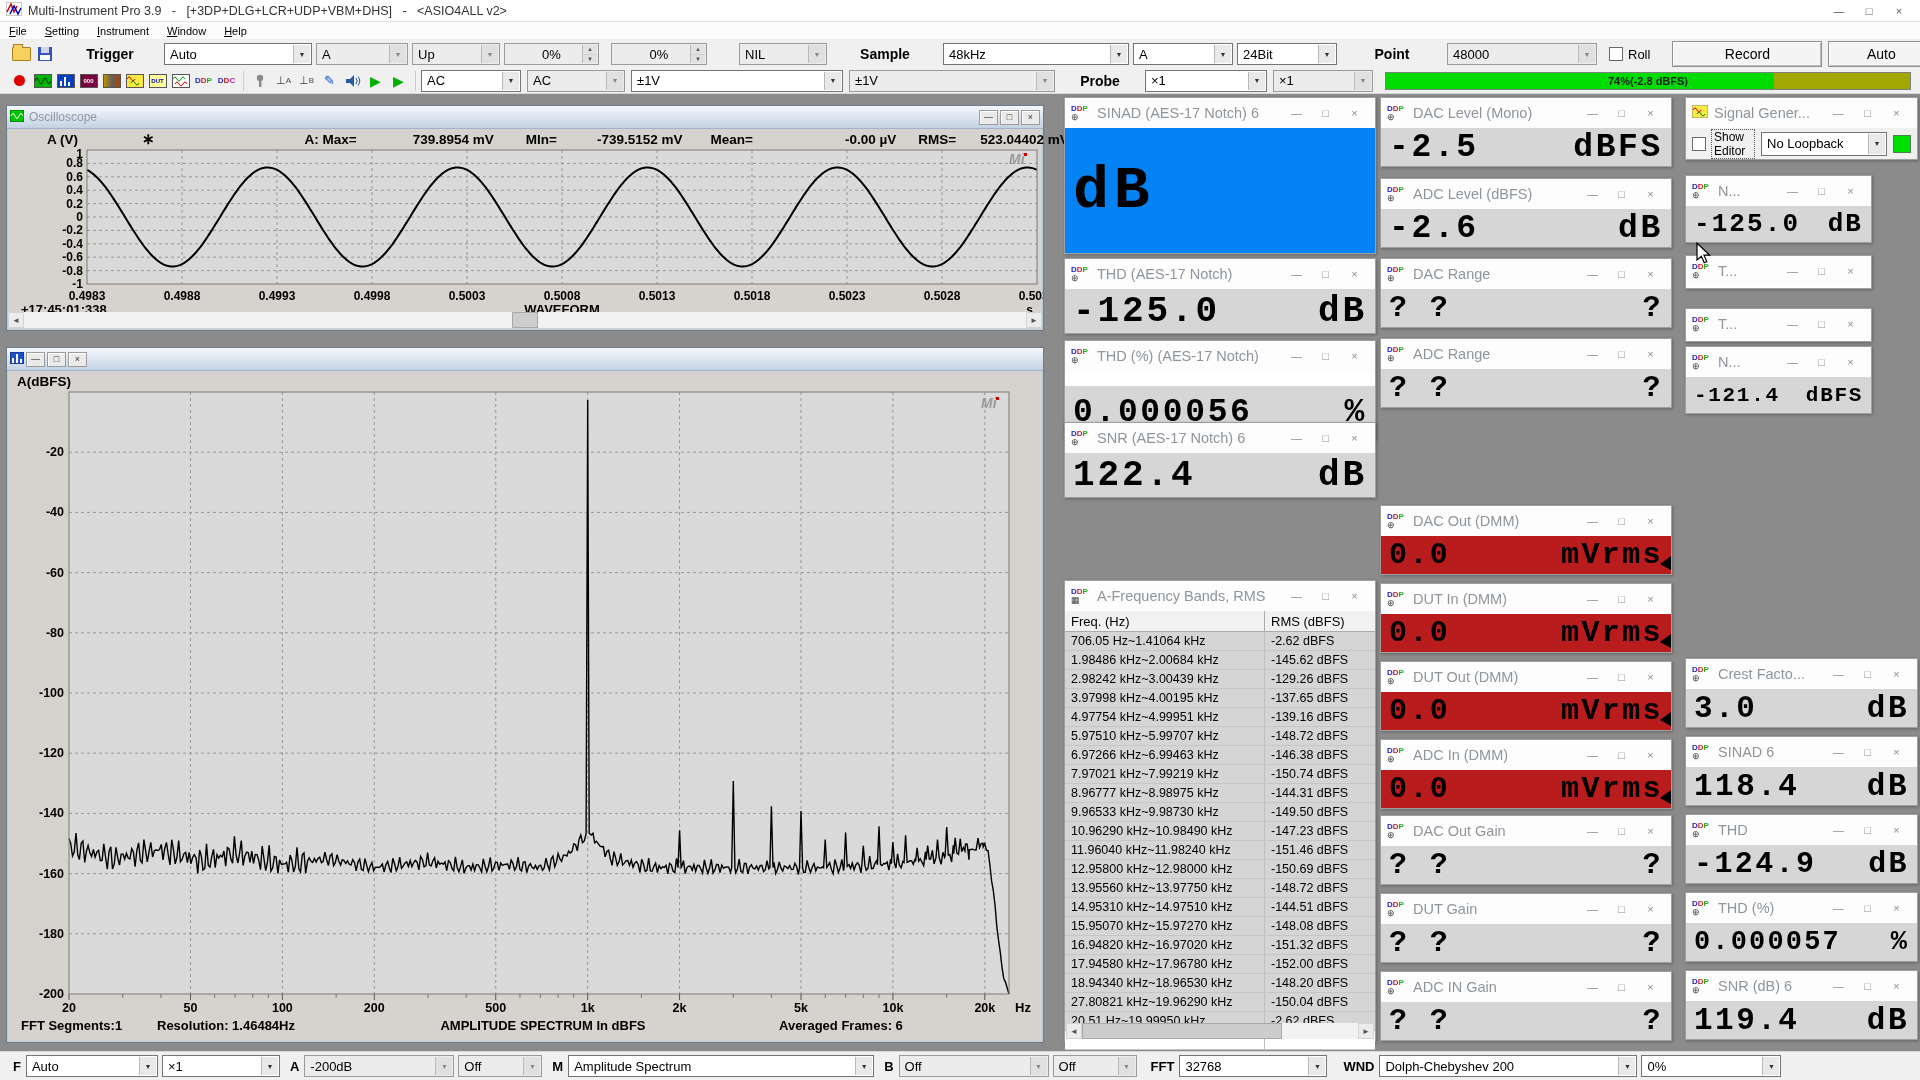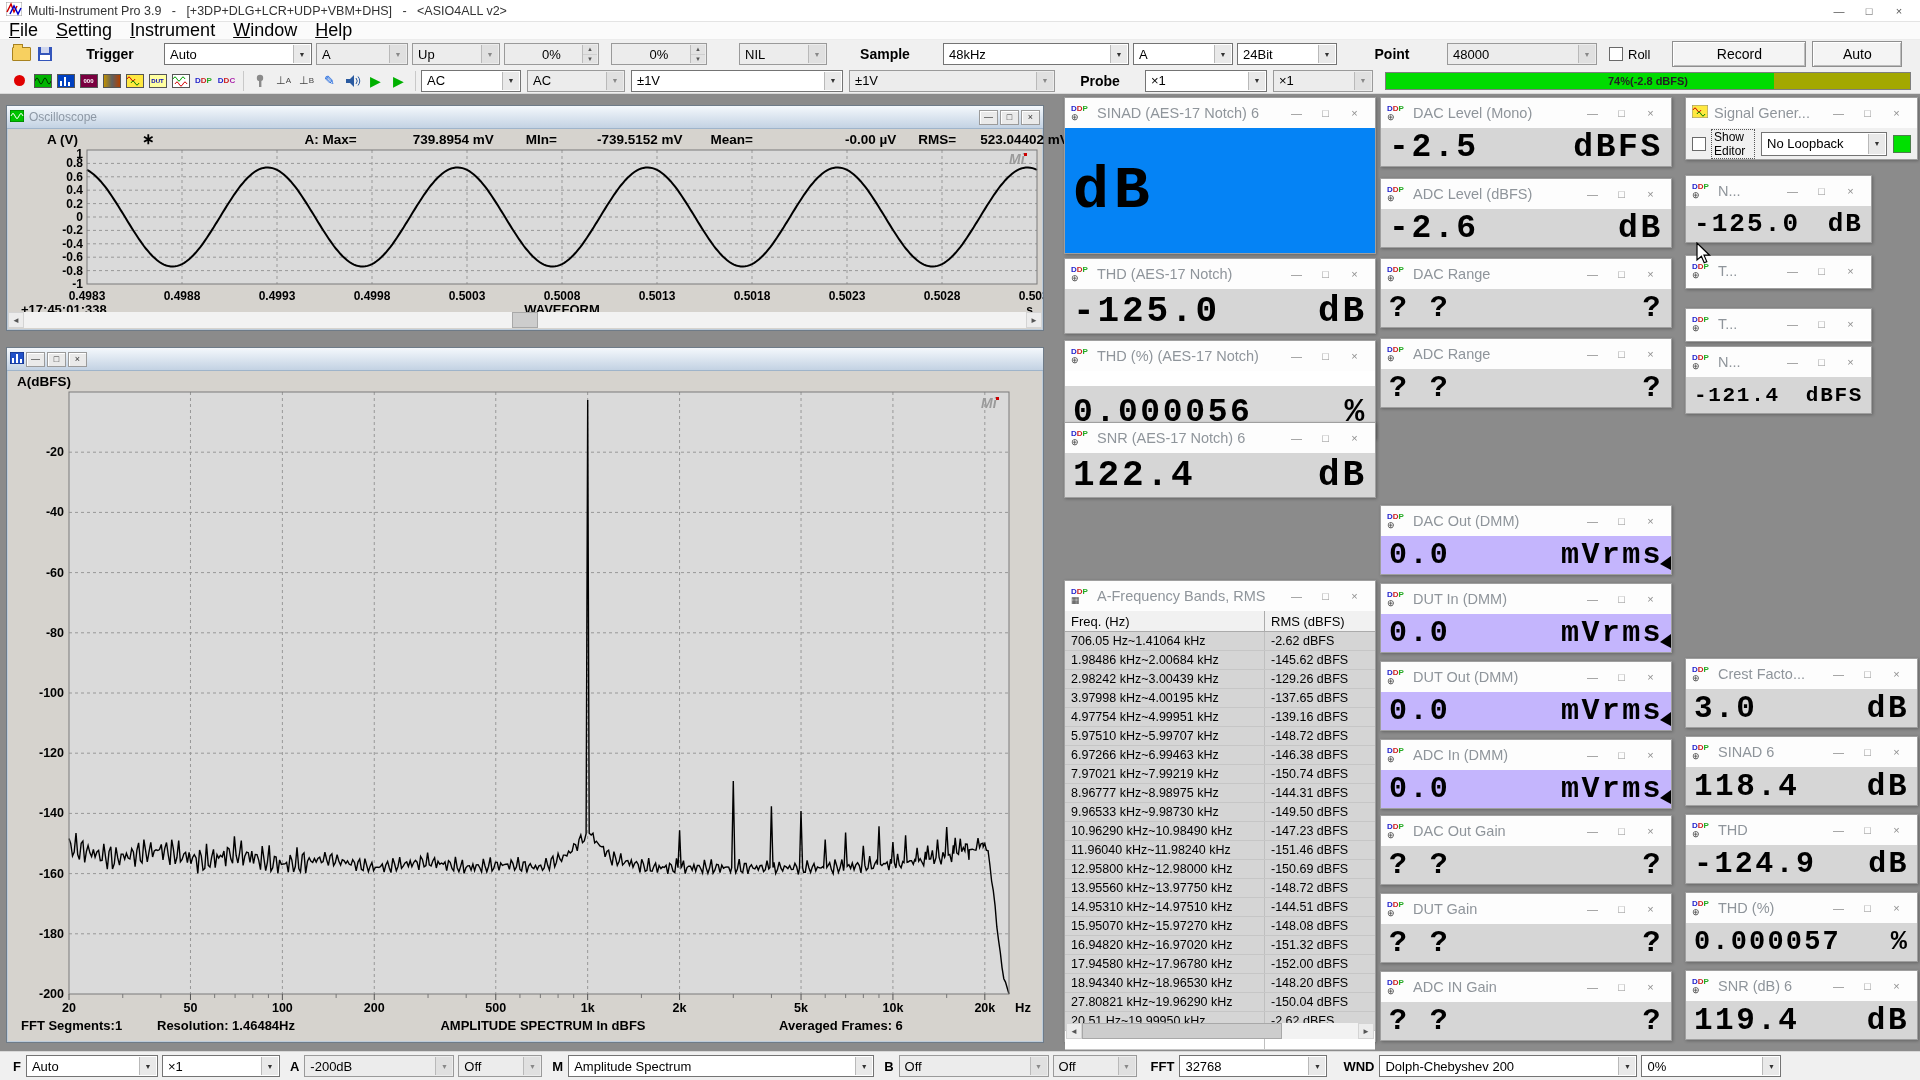--- a/index.html
+++ b/index.html
@@ -5,39 +5,39 @@
   html,body{margin:0;padding:0}
   body{width:1920px;height:1080px;overflow:hidden;background:#8b8b8b;
        font-family:"Liberation Sans",sans-serif;position:relative;color:#000}
   
   #titlebar{position:absolute;top:0;left:0;right:0;height:22px;background:#fff;
             display:flex;align-items:center;padding:0 6px;border-bottom:1px solid #e4e4e4;box-sizing:border-box}
   #title-text{font-size:12.5px;color:#333;margin-left:6px;white-space:pre}
   .tbctl{margin-left:auto;display:flex;color:#555;font-size:11px}
   .tbctl span{width:30px;text-align:center}
   #menubar{position:absolute;top:22px;left:0;right:0;height:18px;background:#fbfbfb;
-           display:flex;align-items:center;font-size:18px;border-bottom:1px solid #ececec;box-sizing:border-box}
+           display:flex;align-items:center;font-size:11px;border-bottom:1px solid #ececec;box-sizing:border-box}
   .menu-item{display:inline-block;padding:0 9px}
   .menu-item::first-letter{text-decoration:underline}
   #toolbar1,#toolbar2{position:absolute;left:0;right:0;background:#f0f0f0;display:flex;align-items:center;box-sizing:border-box}
   #toolbar1{top:40px;height:28px}
   #toolbar2{top:68px;height:26px;border-bottom:1px solid #d8d8d8}
   .tlabel{font-weight:bold;font-size:14px;text-align:center;flex-shrink:0}
   .combo{position:relative;height:22px;background:#fff;border:1px solid #747474;display:flex;align-items:center;
          padding:0 20px 0 5px;font-size:13px;white-space:nowrap;overflow:hidden;box-sizing:border-box;flex-shrink:0}
   .combo .carrow{position:absolute;top:1px;right:1px;bottom:1px;width:16px;background:#e9e9e9;
          border-left:1px solid #b9b9b9;font-size:7px;display:flex;align-items:center;justify-content:center;color:#333}
   .combo.gray{background:#ececec;border-color:#9a9a9a}
   .combo.gray .carrow{background:#e0e0e0;color:#888}
   .spin{position:relative;height:22px;background:#ececec;border:1px solid #9a9a9a;display:flex;align-items:center;
         justify-content:center;font-size:13px;box-sizing:border-box;flex-shrink:0}
   .spin .sarrows{position:absolute;right:1px;top:1px;bottom:1px;width:14px;display:flex;flex-direction:column;border-left:1px solid #bbb}
   .spin .sa{flex:1;font-size:6px;display:flex;align-items:center;justify-content:center;background:#e2e2e2;color:#555}
   .spin .sa:first-child{border-bottom:1px solid #cfcfcf}
-  .pbtn{height:24px;padding:0 10px;display:flex;align-items:center;justify-content:center;background:#f4f4f4;
+  .pbtn{height:24px;padding:0 18px;display:flex;align-items:center;justify-content:center;background:#f4f4f4;
         border:1px solid #8f8f8f;box-shadow:inset 1px 1px 0 #fff,inset -1px -1px 0 #bdbdbd;font-size:14px;flex-shrink:0}
   .cbx{width:14px;height:14px;background:#fff;border:1px solid #6a6a6a;box-sizing:border-box;flex-shrink:0}
   .tsep{width:1px;height:20px;background:#c9c9c9;margin:0 5px;flex-shrink:0}
   .ic{width:23px;height:20px;display:flex;align-items:center;justify-content:center;flex-shrink:0}
   .tile{width:18px;height:14px;display:flex;align-items:center;justify-content:center;border:1px solid #555;box-sizing:border-box;overflow:hidden}
   .recdot{width:11px;height:11px;border-radius:50%;background:#e00000}
   .folder{width:17px;height:12px;background:#f7d060;border:1px solid #a8821f;position:relative;border-radius:1px}
   .folder::before{content:"";position:absolute;top:-4px;left:0;width:8px;height:3px;background:#f7d060;border:1px solid #a8821f;border-bottom:none}
   .floppy{width:14px;height:14px;background:#3355bb;position:relative}
   .floppy::before{content:"";position:absolute;left:3px;top:0;width:8px;height:6px;background:#cfd6ee}
@@ -65,21 +65,21 @@
   
   .mwin{position:absolute;background:#fff;border:1px solid #9f9f9f;box-shadow:1px 1px 3px rgba(0,0,0,.28);box-sizing:border-box}
   .mtbar{height:30px;display:flex;align-items:center;background:#fdfdfd;padding:0 6px}
   .ddpic{width:20px;display:flex;flex-direction:column;line-height:8px;margin-right:6px;flex-shrink:0}
   .ddpic .l1{font-size:8px;font-weight:bold}
   .ddpic .l2{font-size:9px;color:#444}
   .mtitle{font-size:14.5px;color:#8f959b;flex:1;white-space:nowrap;overflow:hidden}
   .mbtn{width:29px;text-align:center;color:#8d8d8d;font-size:11px}
   .mval{position:relative;display:flex;justify-content:space-between;align-items:center;background:#d6d6d6;
         font-family:"Liberation Mono",monospace;font-weight:bold;padding:0 8px;letter-spacing:.08em;overflow:hidden}
-  .mval.dark{background:#c4b5fd}
+  .mval.dark{background:#b91c1c}
   .clipmark{position:absolute;right:0;bottom:4px;width:0;height:0;border-top:8px solid transparent;
             border-bottom:6px solid transparent;border-right:11px solid #000}
   .mwin.collapsed{height:34px;overflow:hidden}
   
   #siggen-content{height:31px;background:#f0f0f0;display:flex;align-items:center;padding:0 6px}
   #siggen-content .selbl{font-size:12px;margin-right:6px;border:1px dotted #555;padding:0 2px}
   .led{width:16px;height:16px;border:1px solid #4d7d4d;margin-left:6px;flex-shrink:0}
   
   .thead{display:flex;height:20px;background:#f1f1f1;border-bottom:1px solid #ababab;font-size:13px;align-items:center}
   .thc1{width:200px;padding-left:6px;border-right:1px solid #ababab;height:100%;display:flex;align-items:center;box-sizing:border-box}

